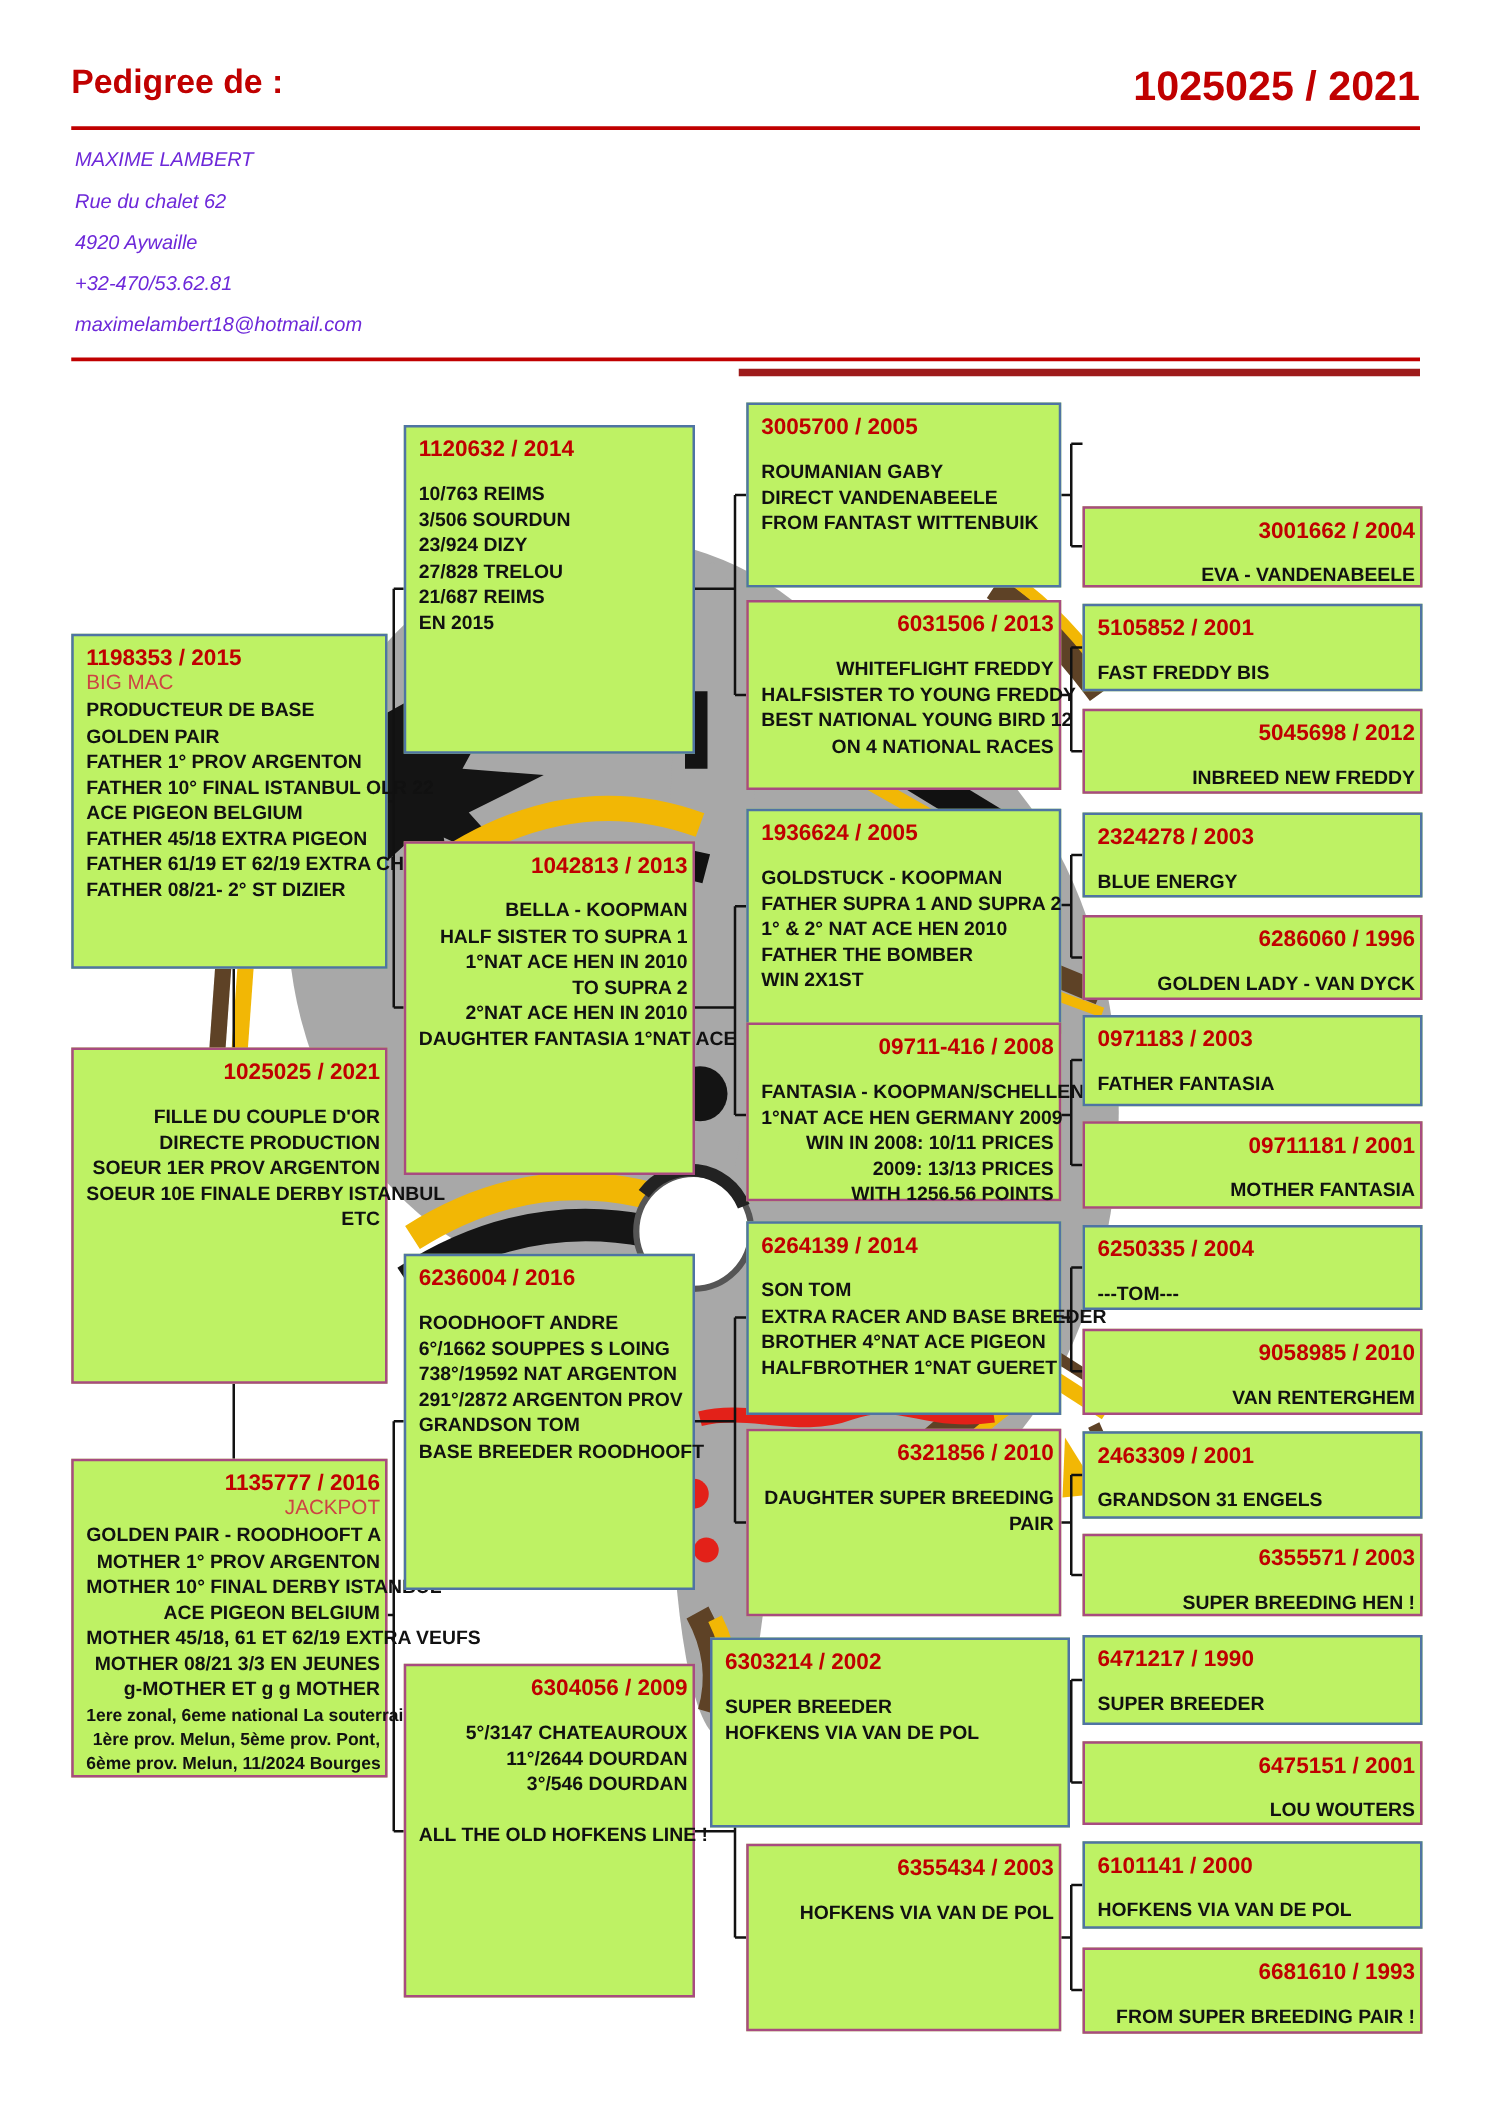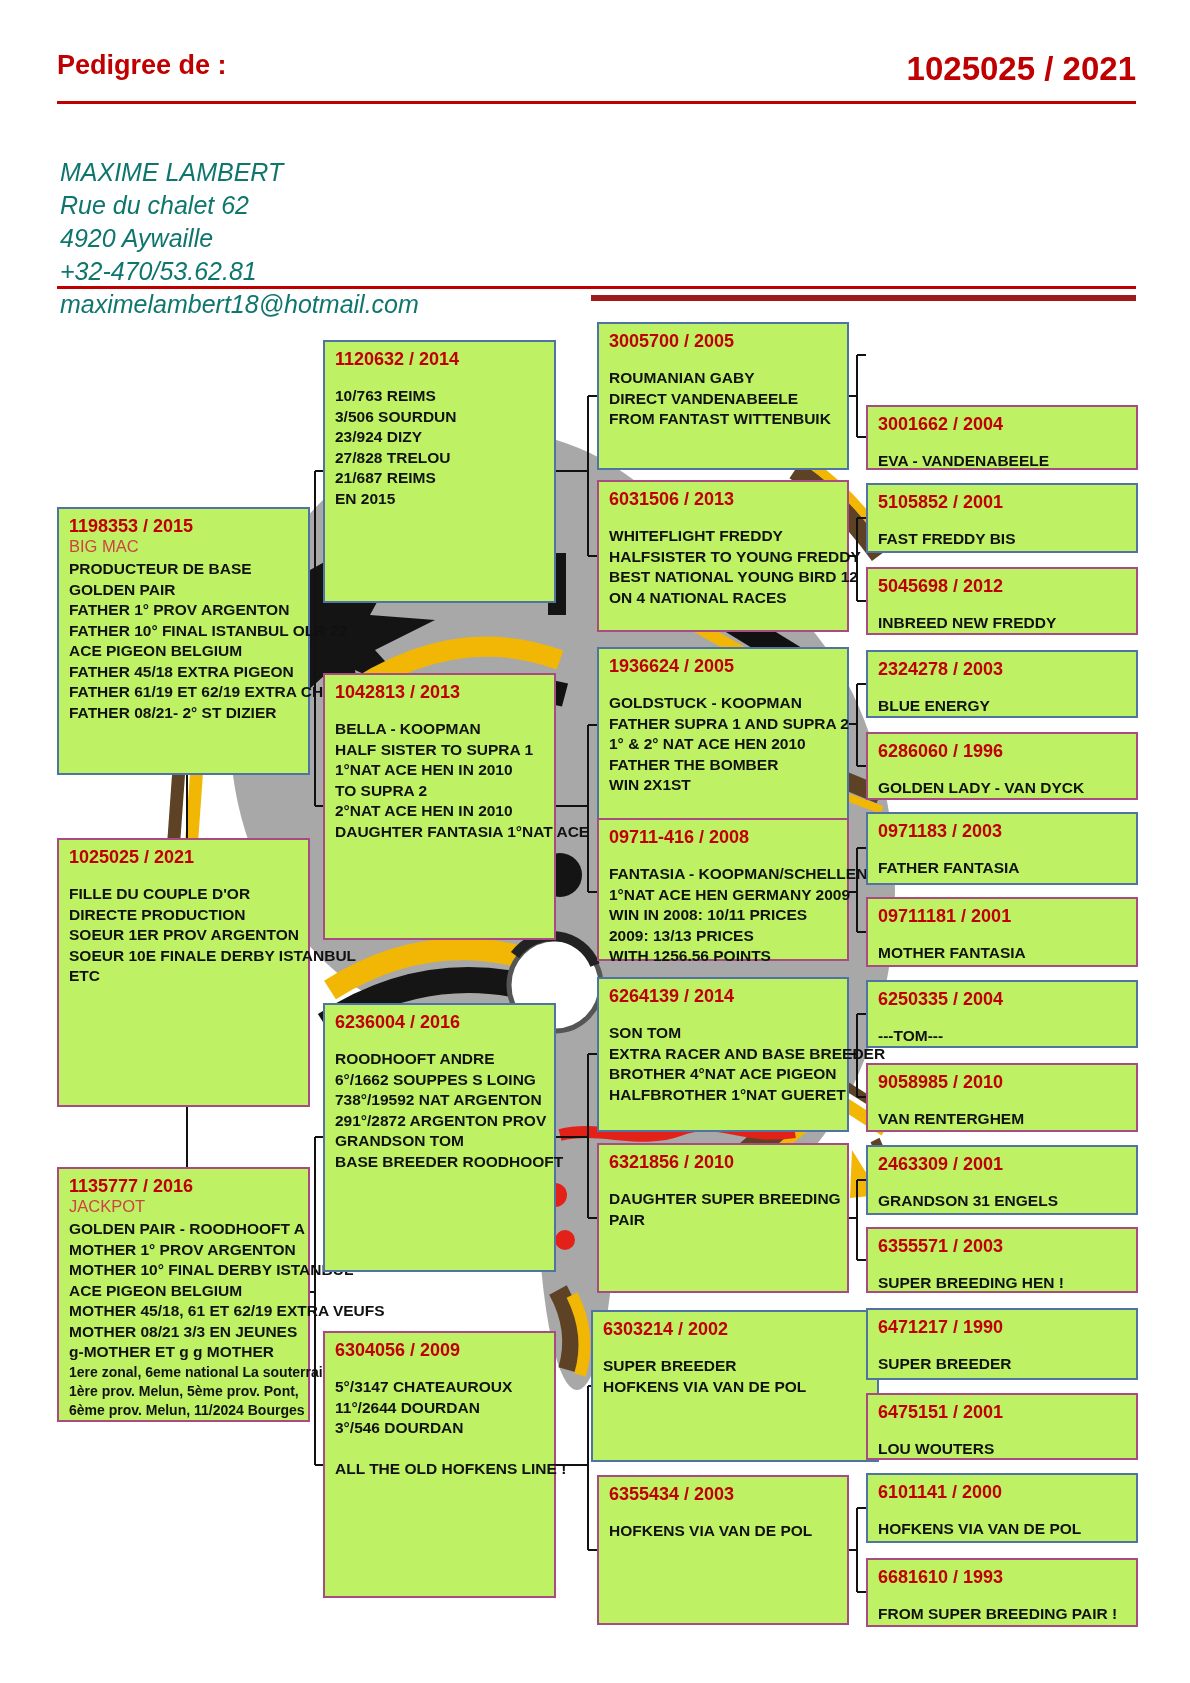--- a/index.html
+++ b/index.html
@@ -4,26 +4,26 @@
 <style>
   html,body { margin:0; padding:0; background:#fff; }
   .page { position:relative; width:1190px; height:1683px; background:#fff; overflow:hidden;
           font-family:"Liberation Sans", sans-serif; }
   .header-title { position:absolute; left:57px; top:50px; font-size:27px; font-weight:bold;
                   color:var(--accent-red,#c00000); }
   .header-ring  { position:absolute; right:54px; top:50px; font-size:33px; font-weight:bold;
                   color:var(--accent-red,#c00000); }
   .rule { position:absolute; left:57px; width:1079px; height:3px; background:var(--accent-red,#c00000); }
   .rule1 { top:101px; } .rule2 { top:286px; }
-  .owner { position:absolute; left:60px; top:112px; font-style:italic; font-size:25px;
-           color:#0f766e; line-height:33px;margin-top:44px; }
+  .owner { position:absolute; left:60px; top:112px; font-style:italic; font-size:16px;
+           color:#6d28d9; line-height:33px; }
   .pbox { position:absolute; box-sizing:border-box; background:#bef264; border:2px solid #333;
           padding:7px 4px 0 10px; z-index:2; }
   .pbox.male   { border-color:var(--male-border,#4f74a3); }
-  .pbox.female { border-color:var(--female-border,#a84b80); }
+  .pbox.female { border-color:var(--female-border,#a84b80);text-align:right; }
   .ring  { font-size:18px; font-weight:bold; color:var(--accent-red,#c00000);
            margin-bottom:16px; white-space:nowrap; }
   .pbox.has-name .ring { margin-bottom:0; }
   .pname { font-size:16.5px; color:#cd4343; margin-bottom:3px; white-space:nowrap; }
   .blines div { font-size:15.5px; font-weight:bold; color:#111; line-height:20.5px;
                 min-height:20.5px; white-space:nowrap; }
   .blines.small div { font-size:14px; line-height:19px; min-height:19px; }
   svg.layer { position:absolute; pointer-events:none; }
   #mascot { left:140px; top:290px; z-index:0; }
   #connectors { left:0; top:0; z-index:1; }
@@ -235,21 +235,21 @@
         <div>HALFBROTHER 1°NAT GUERET</div>
       </div>
   </div>
   <div class="pbox female" style="left:597px;top:1143px;width:252px;height:150px">
     <div class="ring">6321856 / 2010</div>
     <div class="blines">
         <div>DAUGHTER SUPER BREEDING</div>
         <div>PAIR</div>
       </div>
   </div>
-  <div class="pbox male" style="left:591px;top:1310px;width:288px;height:152px">
+  <div class="pbox male" style="left:568px;top:1310px;width:288px;height:152px">
     <div class="ring">6303214 / 2002</div>
     <div class="blines">
         <div>SUPER BREEDER</div>
         <div>HOFKENS VIA VAN DE POL</div>
       </div>
   </div>
   <div class="pbox female" style="left:597px;top:1475px;width:252px;height:150px">
     <div class="ring">6355434 / 2003</div>
     <div class="blines">
         <div>HOFKENS VIA VAN DE POL</div>

